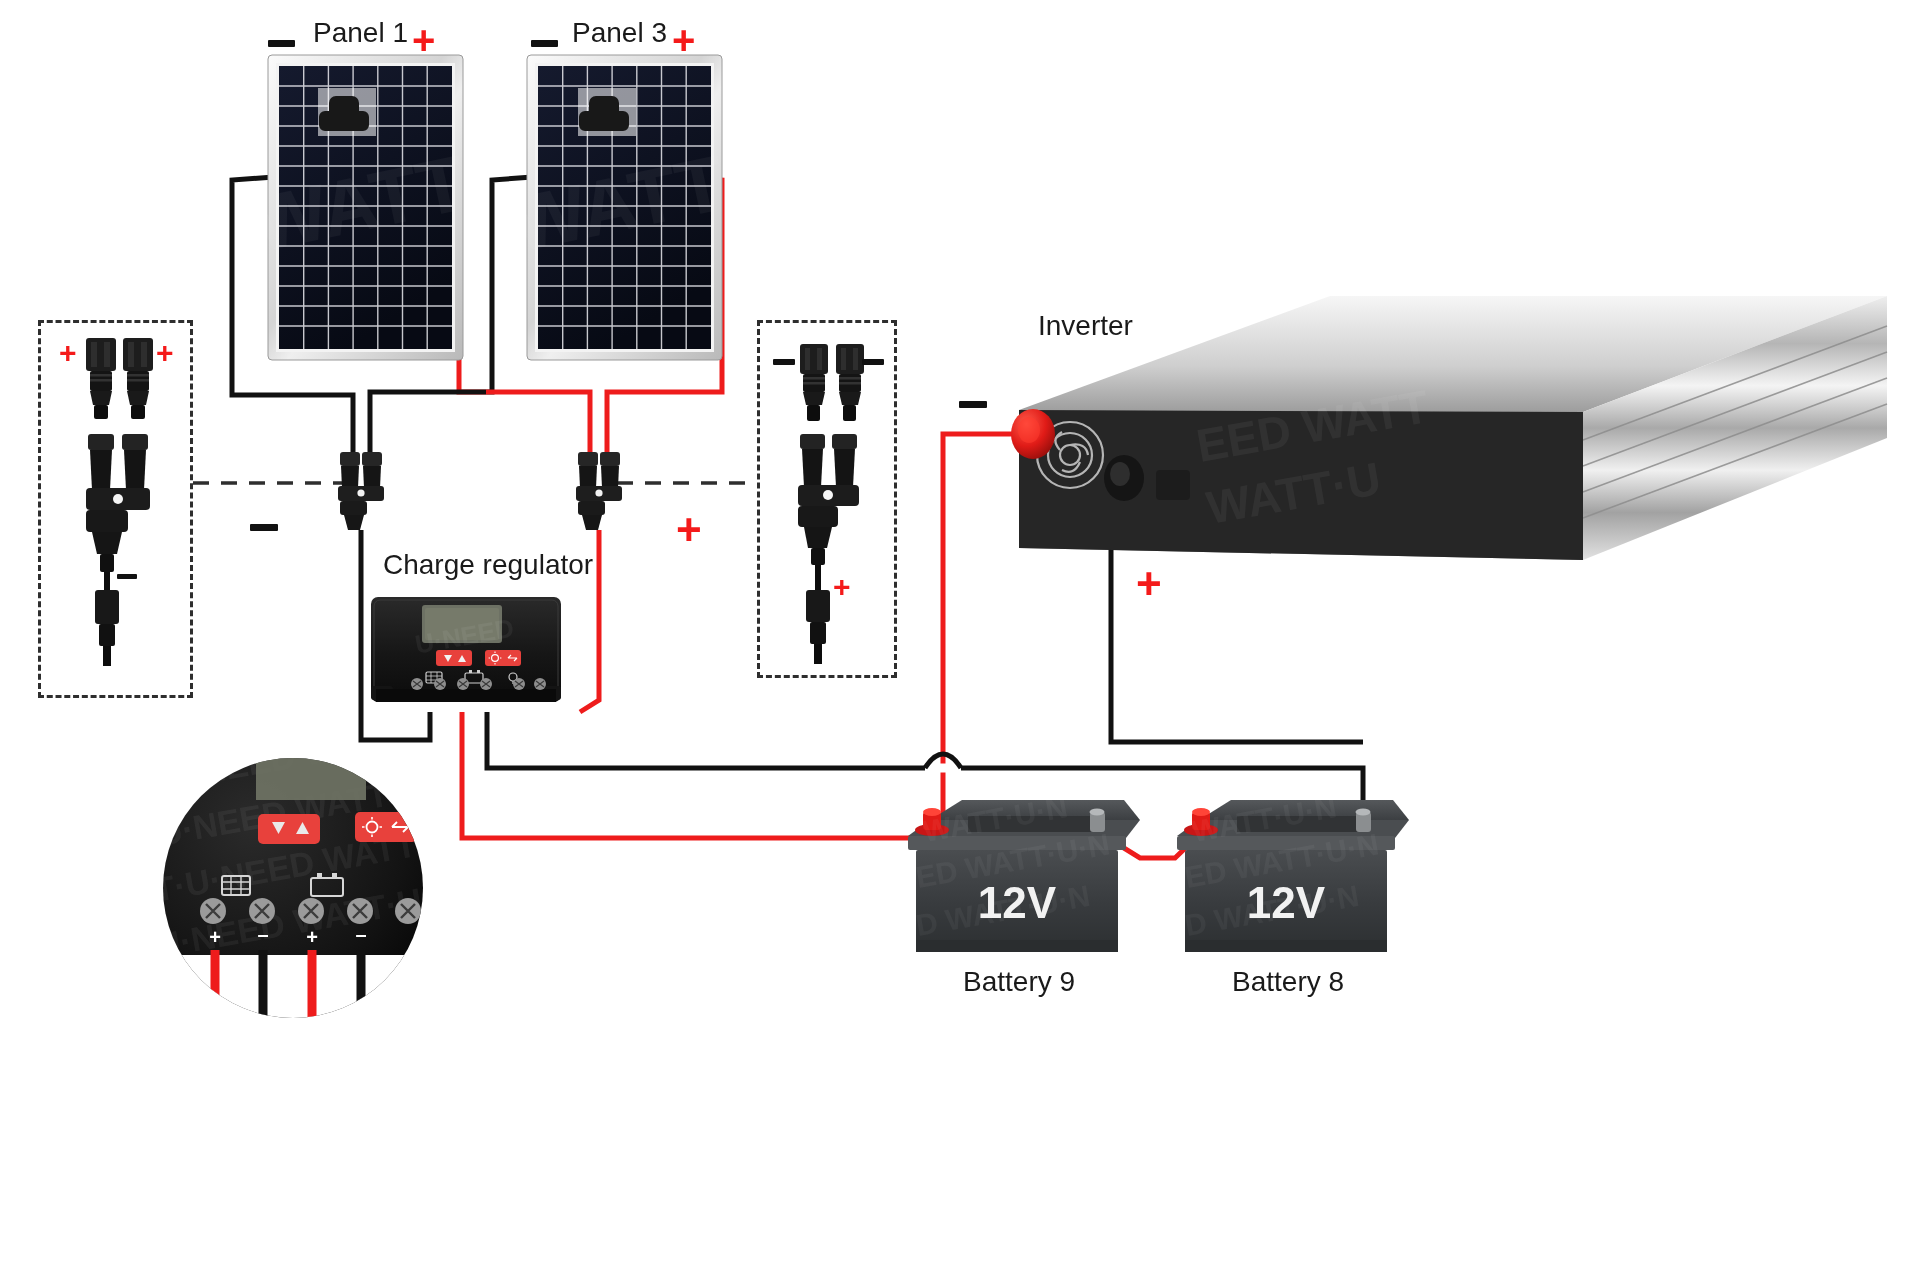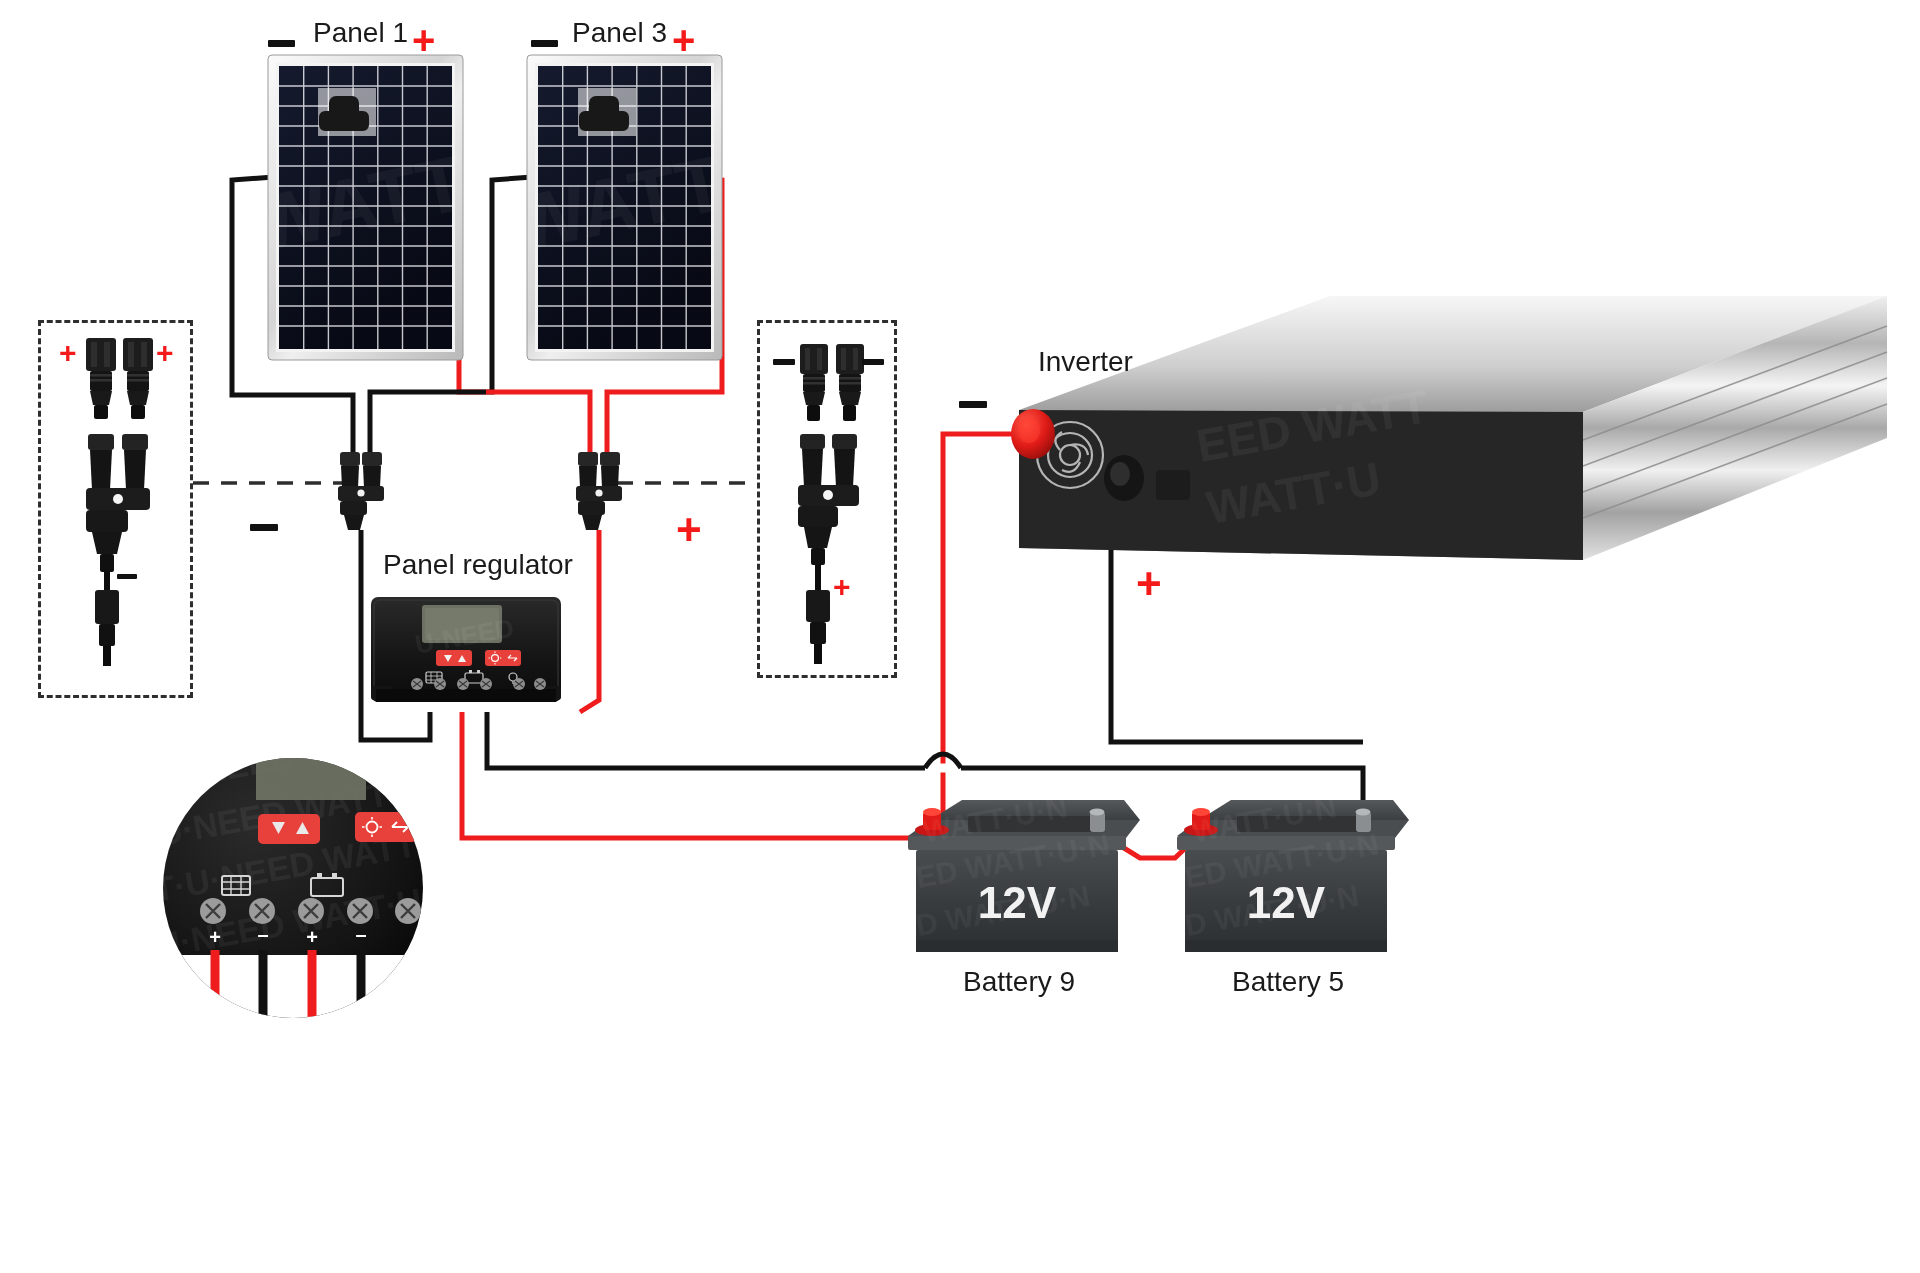--- a/index.html
+++ b/index.html
@@ -518,24 +518,24 @@
       </g>
       <text x="1286" y="918" font-size="44" font-weight="700" fill="#f2f2f2" text-anchor="middle">12V</text>
     </g>
   </svg>
 
   <div class="dbox" style="left:38px;top:320px;width:155px;height:378px;"></div>
   <div class="dbox" style="left:757px;top:320px;width:140px;height:358px;"></div>
 
   <div class="lbl" style="left:313px;top:17px;">Panel 1</div>
   <div class="lbl" style="left:572px;top:17px;">Panel 3</div>
-  <div class="lbl" style="left:383px;top:549px;">Panel regulator</div>
-  <div class="lbl" style="left:1038px;top:310px;margin-top:36px;">Inverter</div>
+  <div class="lbl" style="left:383px;top:549px;">Charge regulator</div>
+  <div class="lbl" style="left:1038px;top:310px;">Inverter</div>
   <div class="lbl" style="left:963px;top:966px;">Battery 9</div>
-  <div class="lbl" style="left:1232px;top:966px;">Battery 5</div>
+  <div class="lbl" style="left:1232px;top:966px;">Battery 8</div>
 
   <div id="signs">
       <div class="sign minus" style="left: 268px; top: 26px; font-size: 34px; width: 27px; height: 7px; background: rgb(17, 17, 17); border-radius: 1px; margin-top: 14px;"></div>
       <div class="sign plus" style="left: 412px; top: 20px; font-size: 40px;">+</div>
       <div class="sign minus" style="left: 531px; top: 26px; font-size: 34px; width: 27px; height: 7px; background: rgb(17, 17, 17); border-radius: 1px; margin-top: 14px;"></div>
       <div class="sign plus" style="left: 672px; top: 20px; font-size: 40px;">+</div>
       <div class="sign plus" style="left: 59px; top: 338px; font-size: 30px;">+</div>
       <div class="sign plus" style="left: 156px; top: 338px; font-size: 30px;">+</div>
       <div class="sign minus" style="left: 117px; top: 564px; font-size: 26px; width: 20px; height: 5px; background: rgb(17, 17, 17); border-radius: 1px; margin-top: 10px;"></div>
       <div class="sign minus" style="left: 773px; top: 348px; font-size: 28px; width: 22px; height: 6px; background: rgb(17, 17, 17); border-radius: 1px; margin-top: 11px;"></div>

